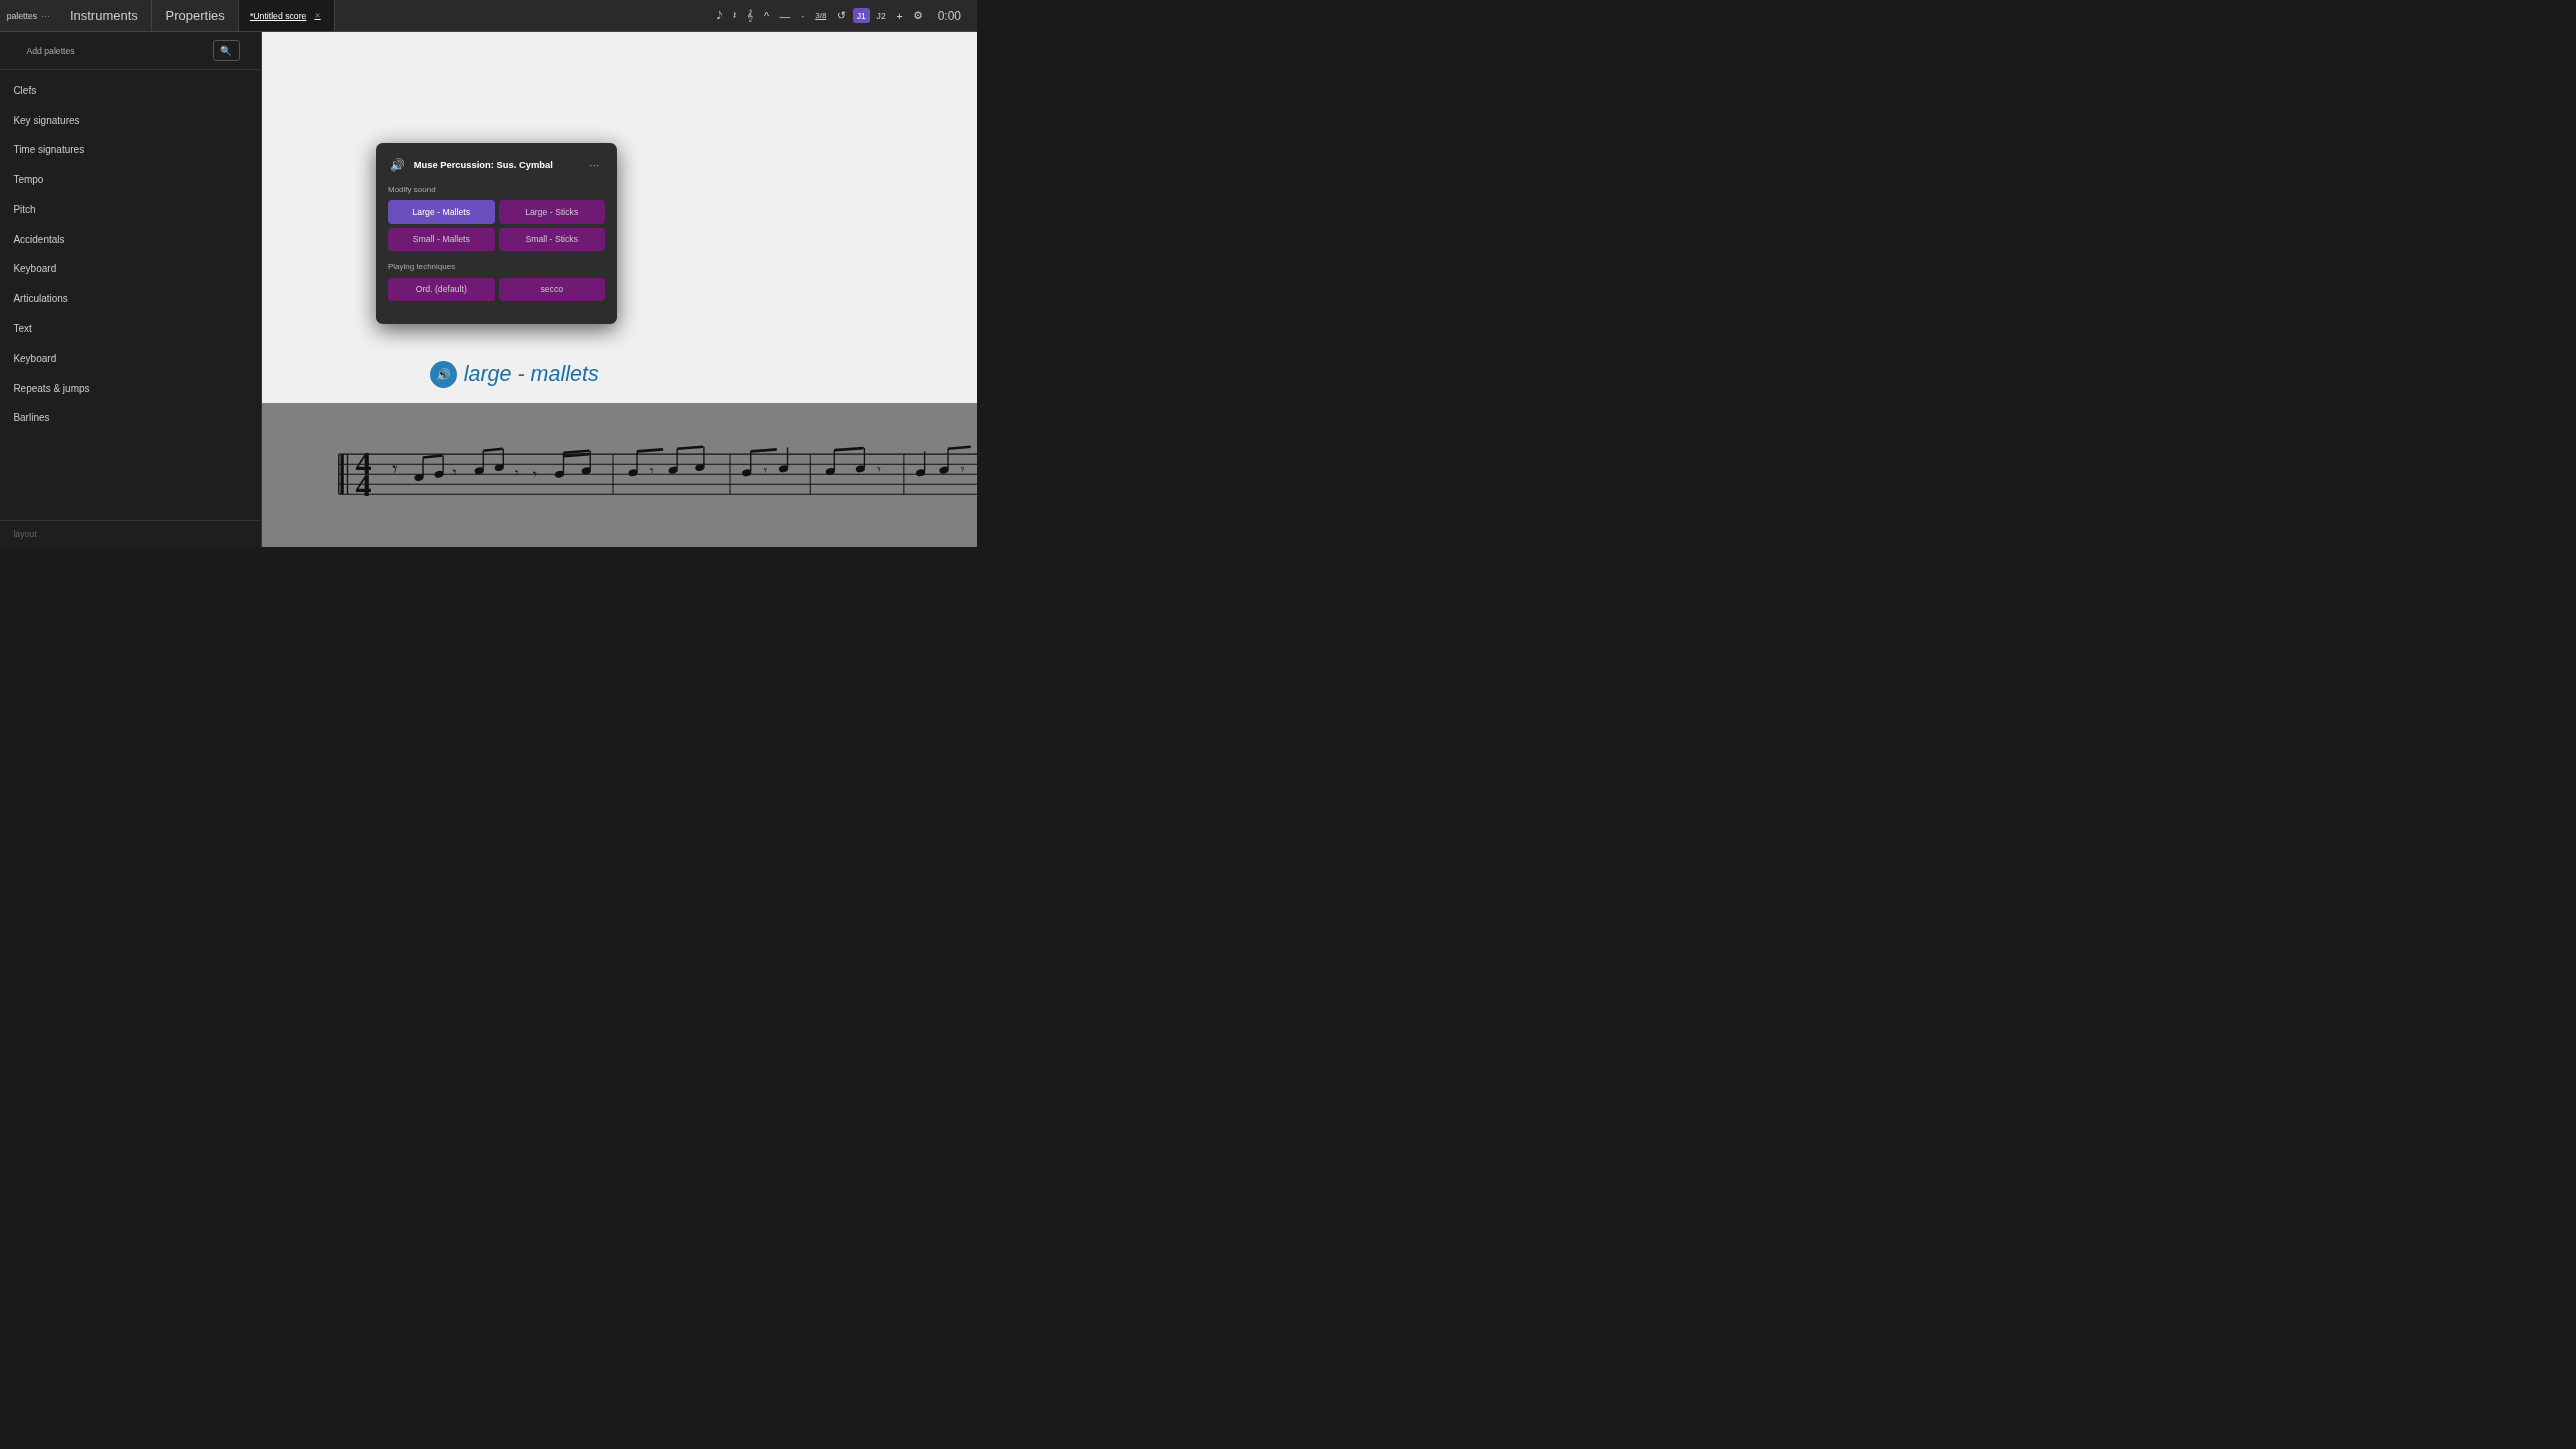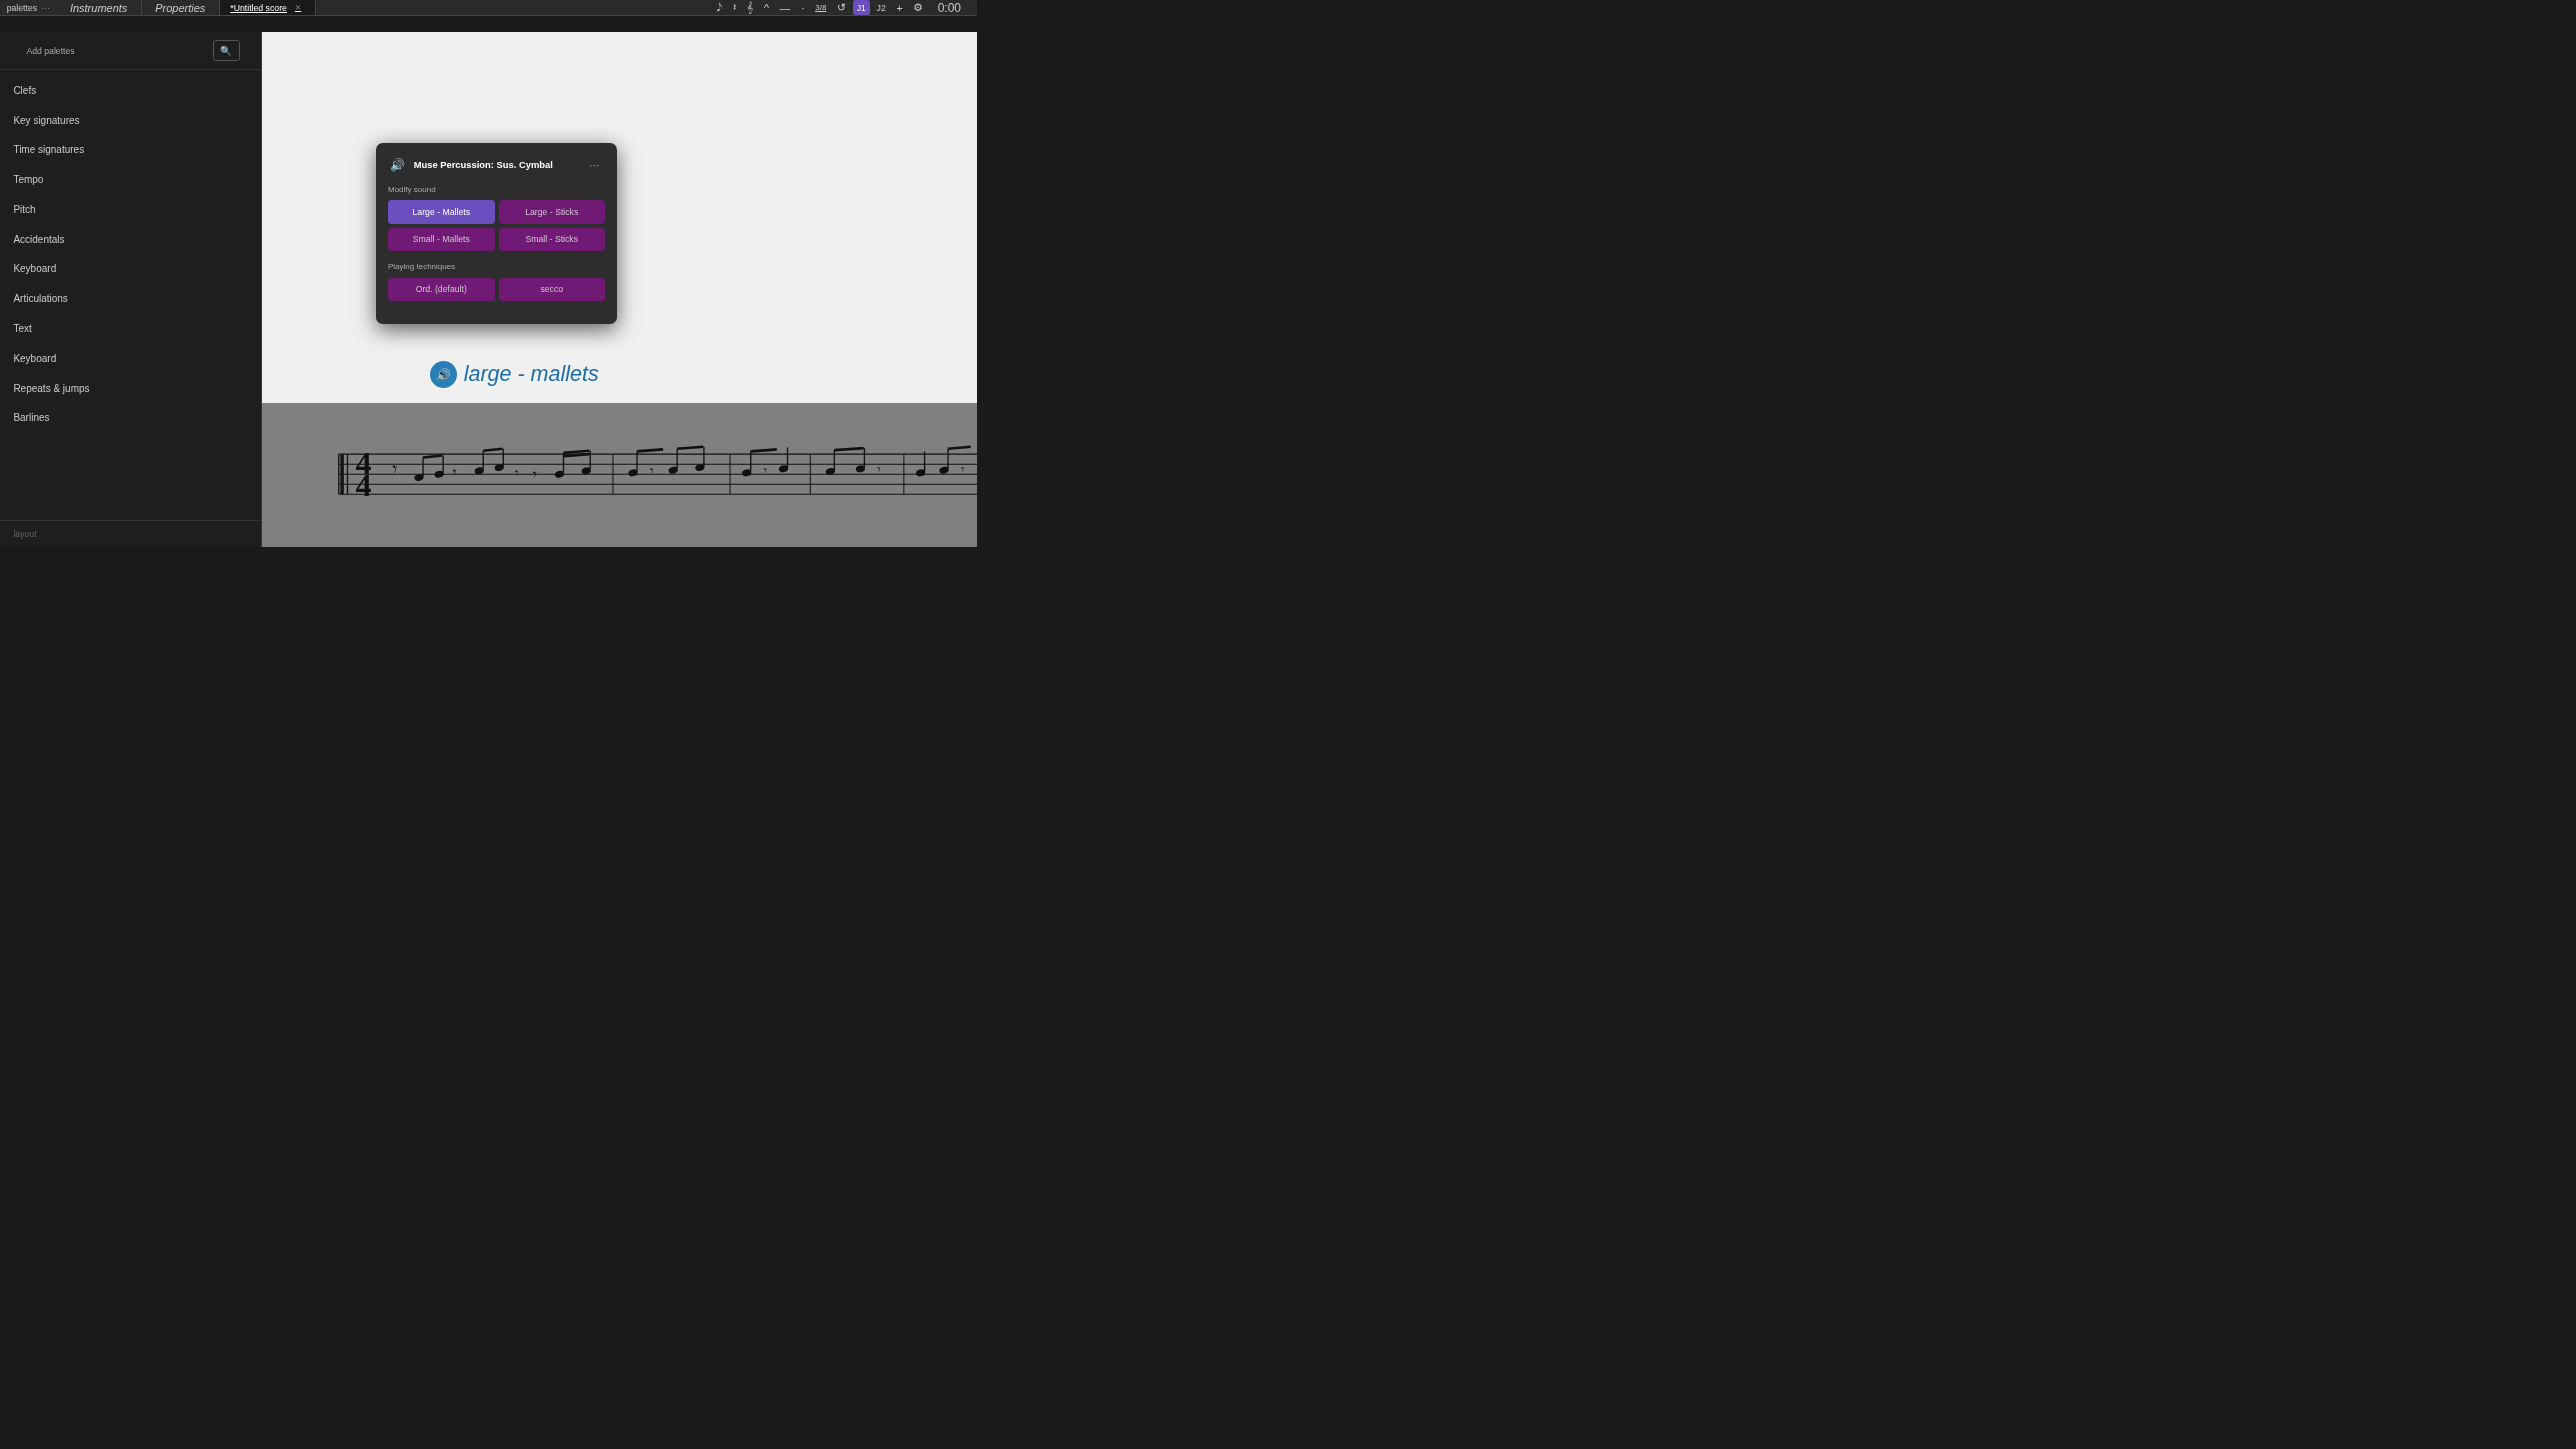--- a/index.html
+++ b/index.html
@@ -9,21 +9,21 @@
       background: #1a1a1a;
       font-family: -apple-system, BlinkMacSystemFont, 'Segoe UI', sans-serif;
       overflow: hidden;
       position: relative;
     }
 
     
     .top-bar {
       position: absolute;
       top: 0; left: 0; right: 0;
-      height: 16px;
+      height: 32px;
       background: #2a2a2a;
       display: flex;
       align-items: center;
       border-bottom: 0.7px solid #444;
       z-index: 10;
     }
     .top-bar-left {
       display: flex;
       align-items: center;
       height: 100%;
@@ -91,25 +91,24 @@
     .top-tabs {
       display: flex;
       align-items: center;
       height: 100%;
     }
     .top-tab {
       height: 100%;
       padding: 0 13.4px;
       display: flex;
       align-items: center;
-      font-size: 11px;
+      font-size: 13px;
       color: #ccc;
       cursor: pointer;
       border-right: 0.7px solid #444;
-      font-style: italic;
     }
 
     
     .sidebar {
       position: absolute;
       top: 32px;
       left: 0;
       width: 262px;
       bottom: 0;
       background: #1e1e1e;

